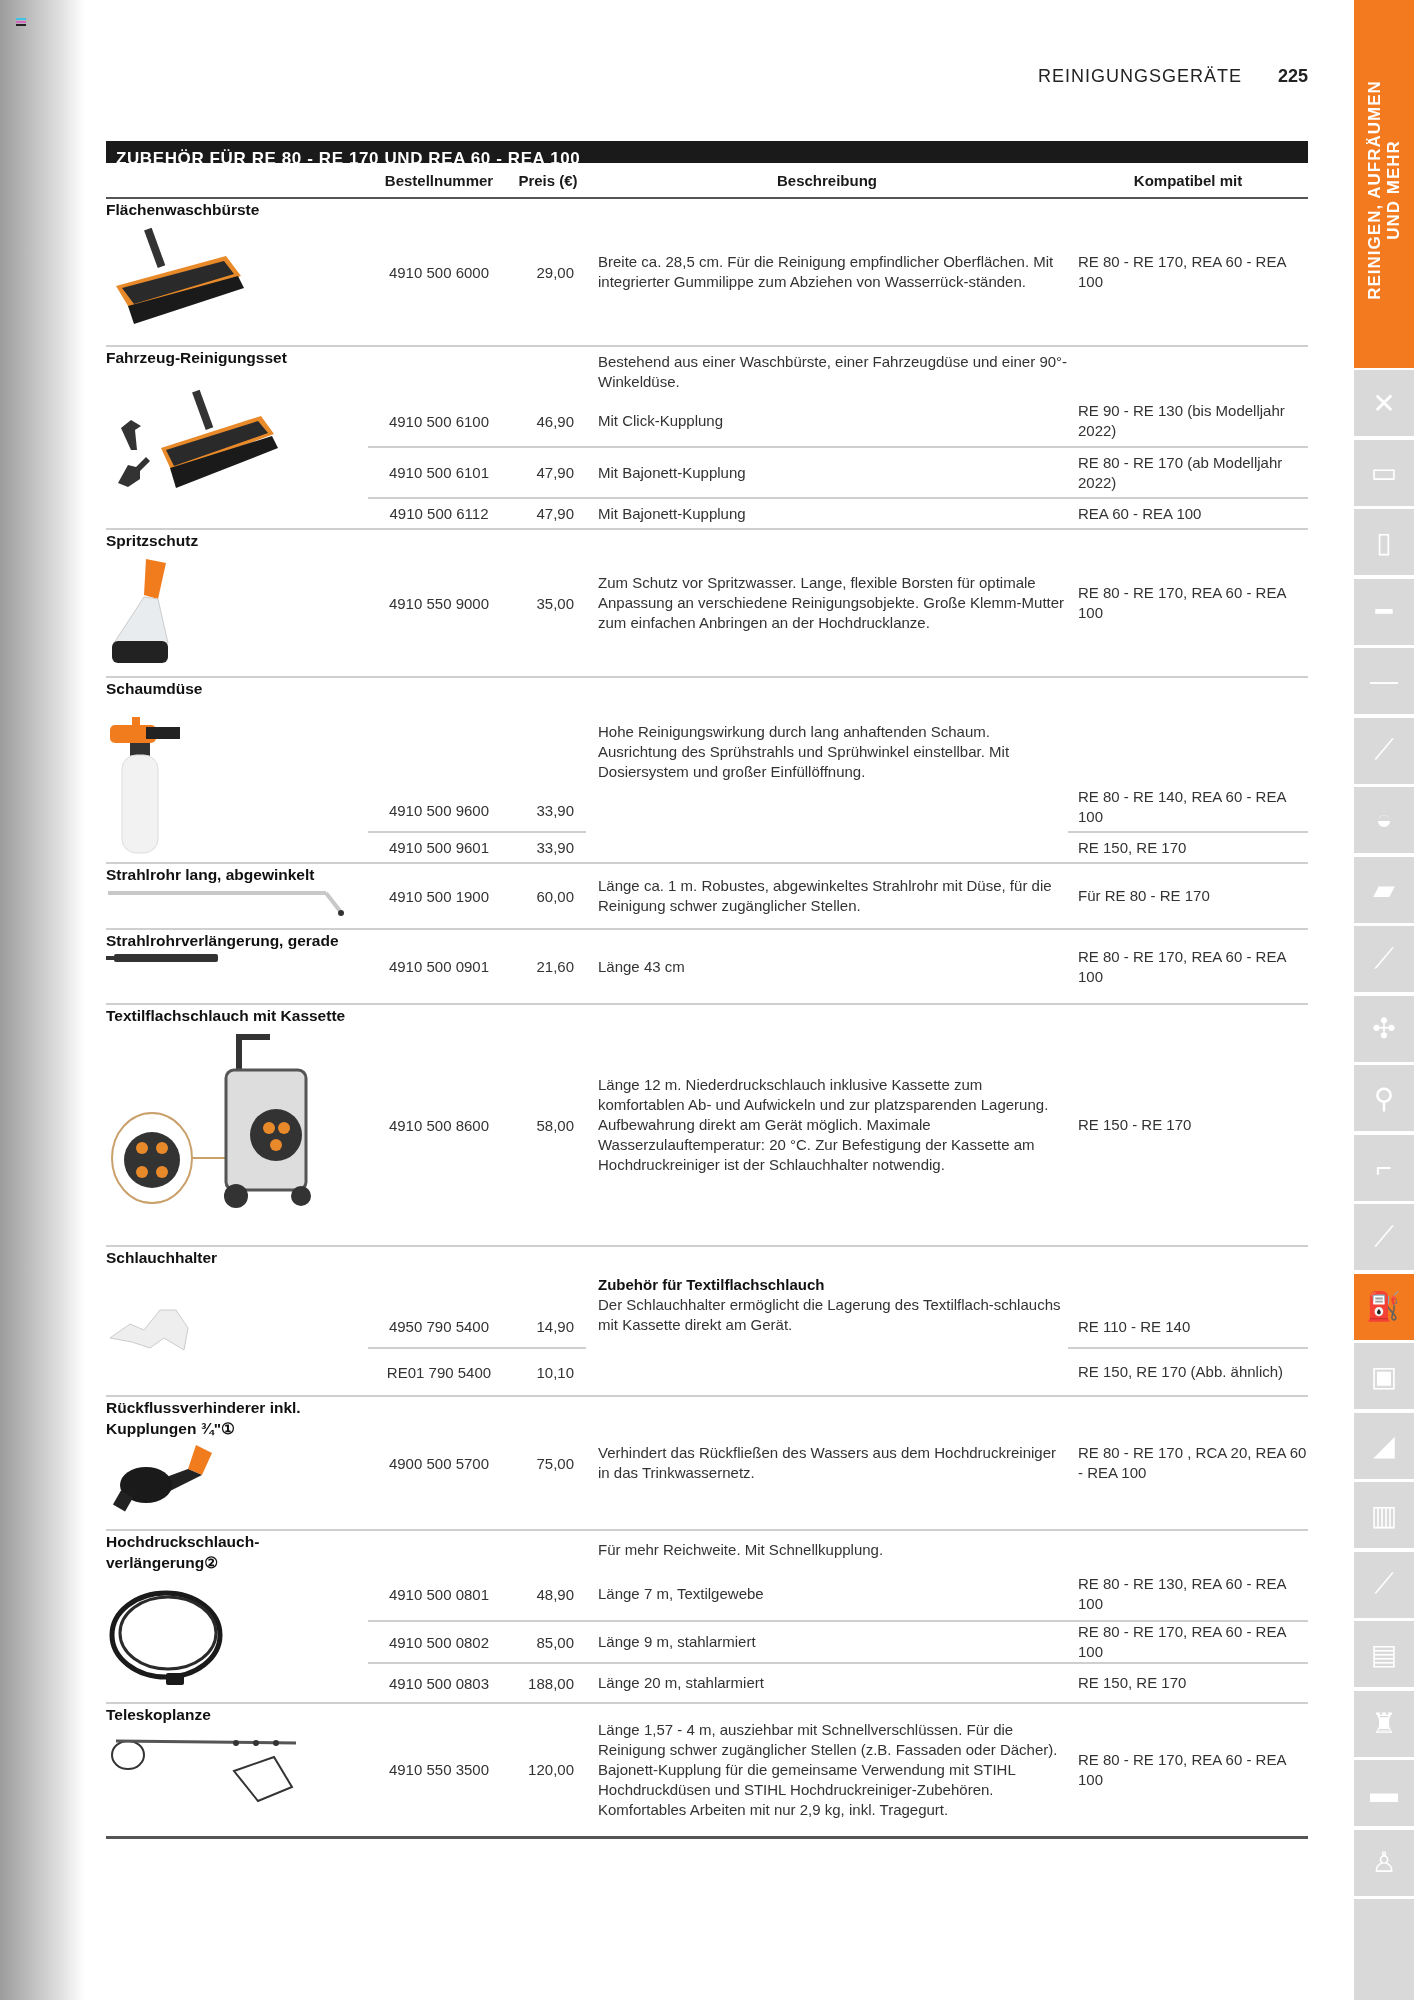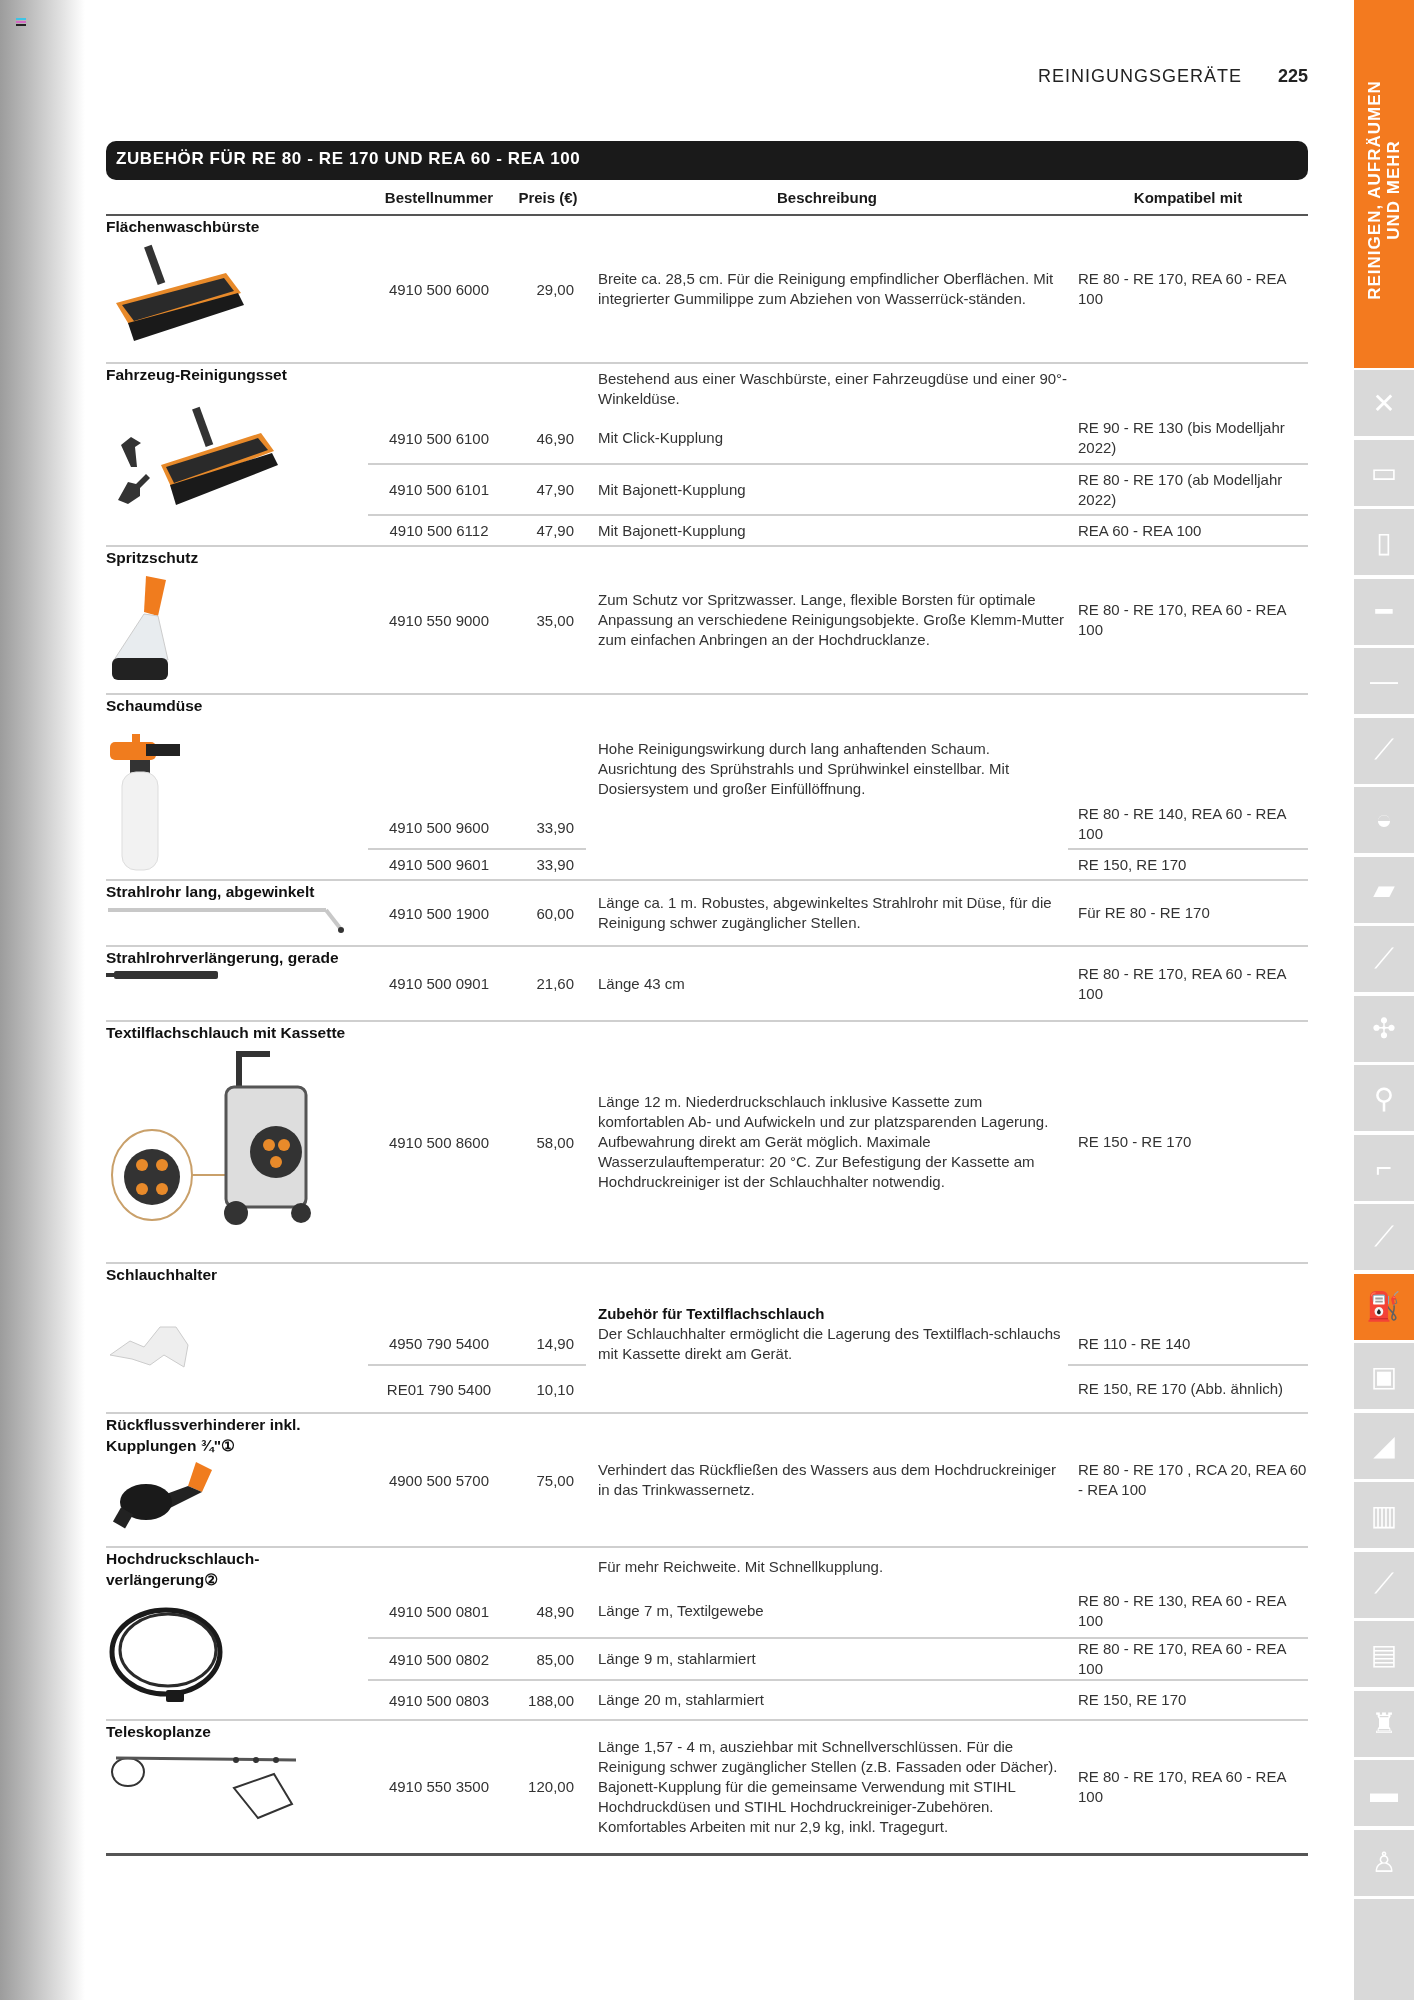--- a/index.html
+++ b/index.html
@@ -9,21 +9,21 @@
   .spine-mark i { display:block; height:2px; margin-bottom:1px; }
   .header { position:absolute; top:66px; right:106px; font-size:18px; letter-spacing:1px; color:#222; }
   .header .section { margin-right:30px; }
   .header .page { font-weight:bold; letter-spacing:0;text-align:center; }
   .tab-side { position:absolute; right:0; top:0; width:68px; height:2000px; background:#fff; }
   .tab-orange { position:absolute; left:8px; top:0; width:60px; height:368px; background:#f37a1f; }
   .tab-orange .vt { position:absolute; left:50%; top:190px; transform:translate(-50%,-50%) rotate(-90deg); white-space:nowrap; color:#fff; font-weight:bold; font-size:17px; line-height:19px; text-align:center; letter-spacing:1px; }
   .nav-icon { position:absolute; left:8px; width:60px; height:66px; background:#d9d9d9; display:flex; align-items:center; justify-content:center; color:#fff; font-size:28px; }
   .nav-icon.active { background:#f37a1f; }
   .content { position:absolute; left:106px; top:141px; width:1202px; }
-  .title-bar { background:#1a1a1a; color:#fff; font-weight:bold; font-size:17px; height:39px; line-height:35px; padding-left:10px; letter-spacing:0.6px;border-radius:10px; }
+  .title-bar { background:#1a1a1a; color:#fff; font-weight:bold; font-size:17px; height:22px; line-height:35px; padding-left:10px; letter-spacing:0.6px; }
   table { border-collapse:collapse; width:100%; table-layout:fixed; font-size:15px; }
   th { font-weight:bold; font-size:15px; height:32px; text-align:center; border-bottom:2px solid #555; }
   td { vertical-align:middle; padding:0; }
   .c-name { width:262px; }
   .c-num { width:142px; }
   .c-price { width:76px; }
   .c-desc { width:482px; }
   .c-comp { width:240px; }
   .num { text-align:center; color:#333; }
   .price { text-align:right; padding-right:12px; color:#333; }
@@ -285,21 +285,21 @@
         <td rowspan="3" style="vertical-align:top">
           <div class="pname">Schlauchhalter</div>
           <div class="img" style="margin-top:30px">
             <svg width="120" height="60" viewBox="0 0 120 60">
                 <path d="M4 40 l20 -14 l14 6 l16 -20 l16 0 l12 18 l-4 22 l-20 -12 l-14 10 l-18 -6 z" fill="#eee" stroke="#ccc"></path>
               </svg>
           </div>
         </td>
         <td></td>
           <td></td>
-        <td class="desc" rowspan="3" style="vertical-align:top;padding-top:40px">
+        <td class="desc" rowspan="3" style="vertical-align:top;padding-top:28px">
           <div class="bold">Zubehör für Textilflachschlauch</div>
           <div>Der Schlauchhalter ermöglicht die Lagerung des Textilflach-schlauchs mit Kassette direkt am Gerät.</div>
         </td>
         <td></td>
       </tr>
       <tr style="height:42px">
         <td class="num">4950 790 5400</td>
         <td class="price">14,90</td>
         <td class="comp">RE 110 - RE 140</td>
       </tr>

